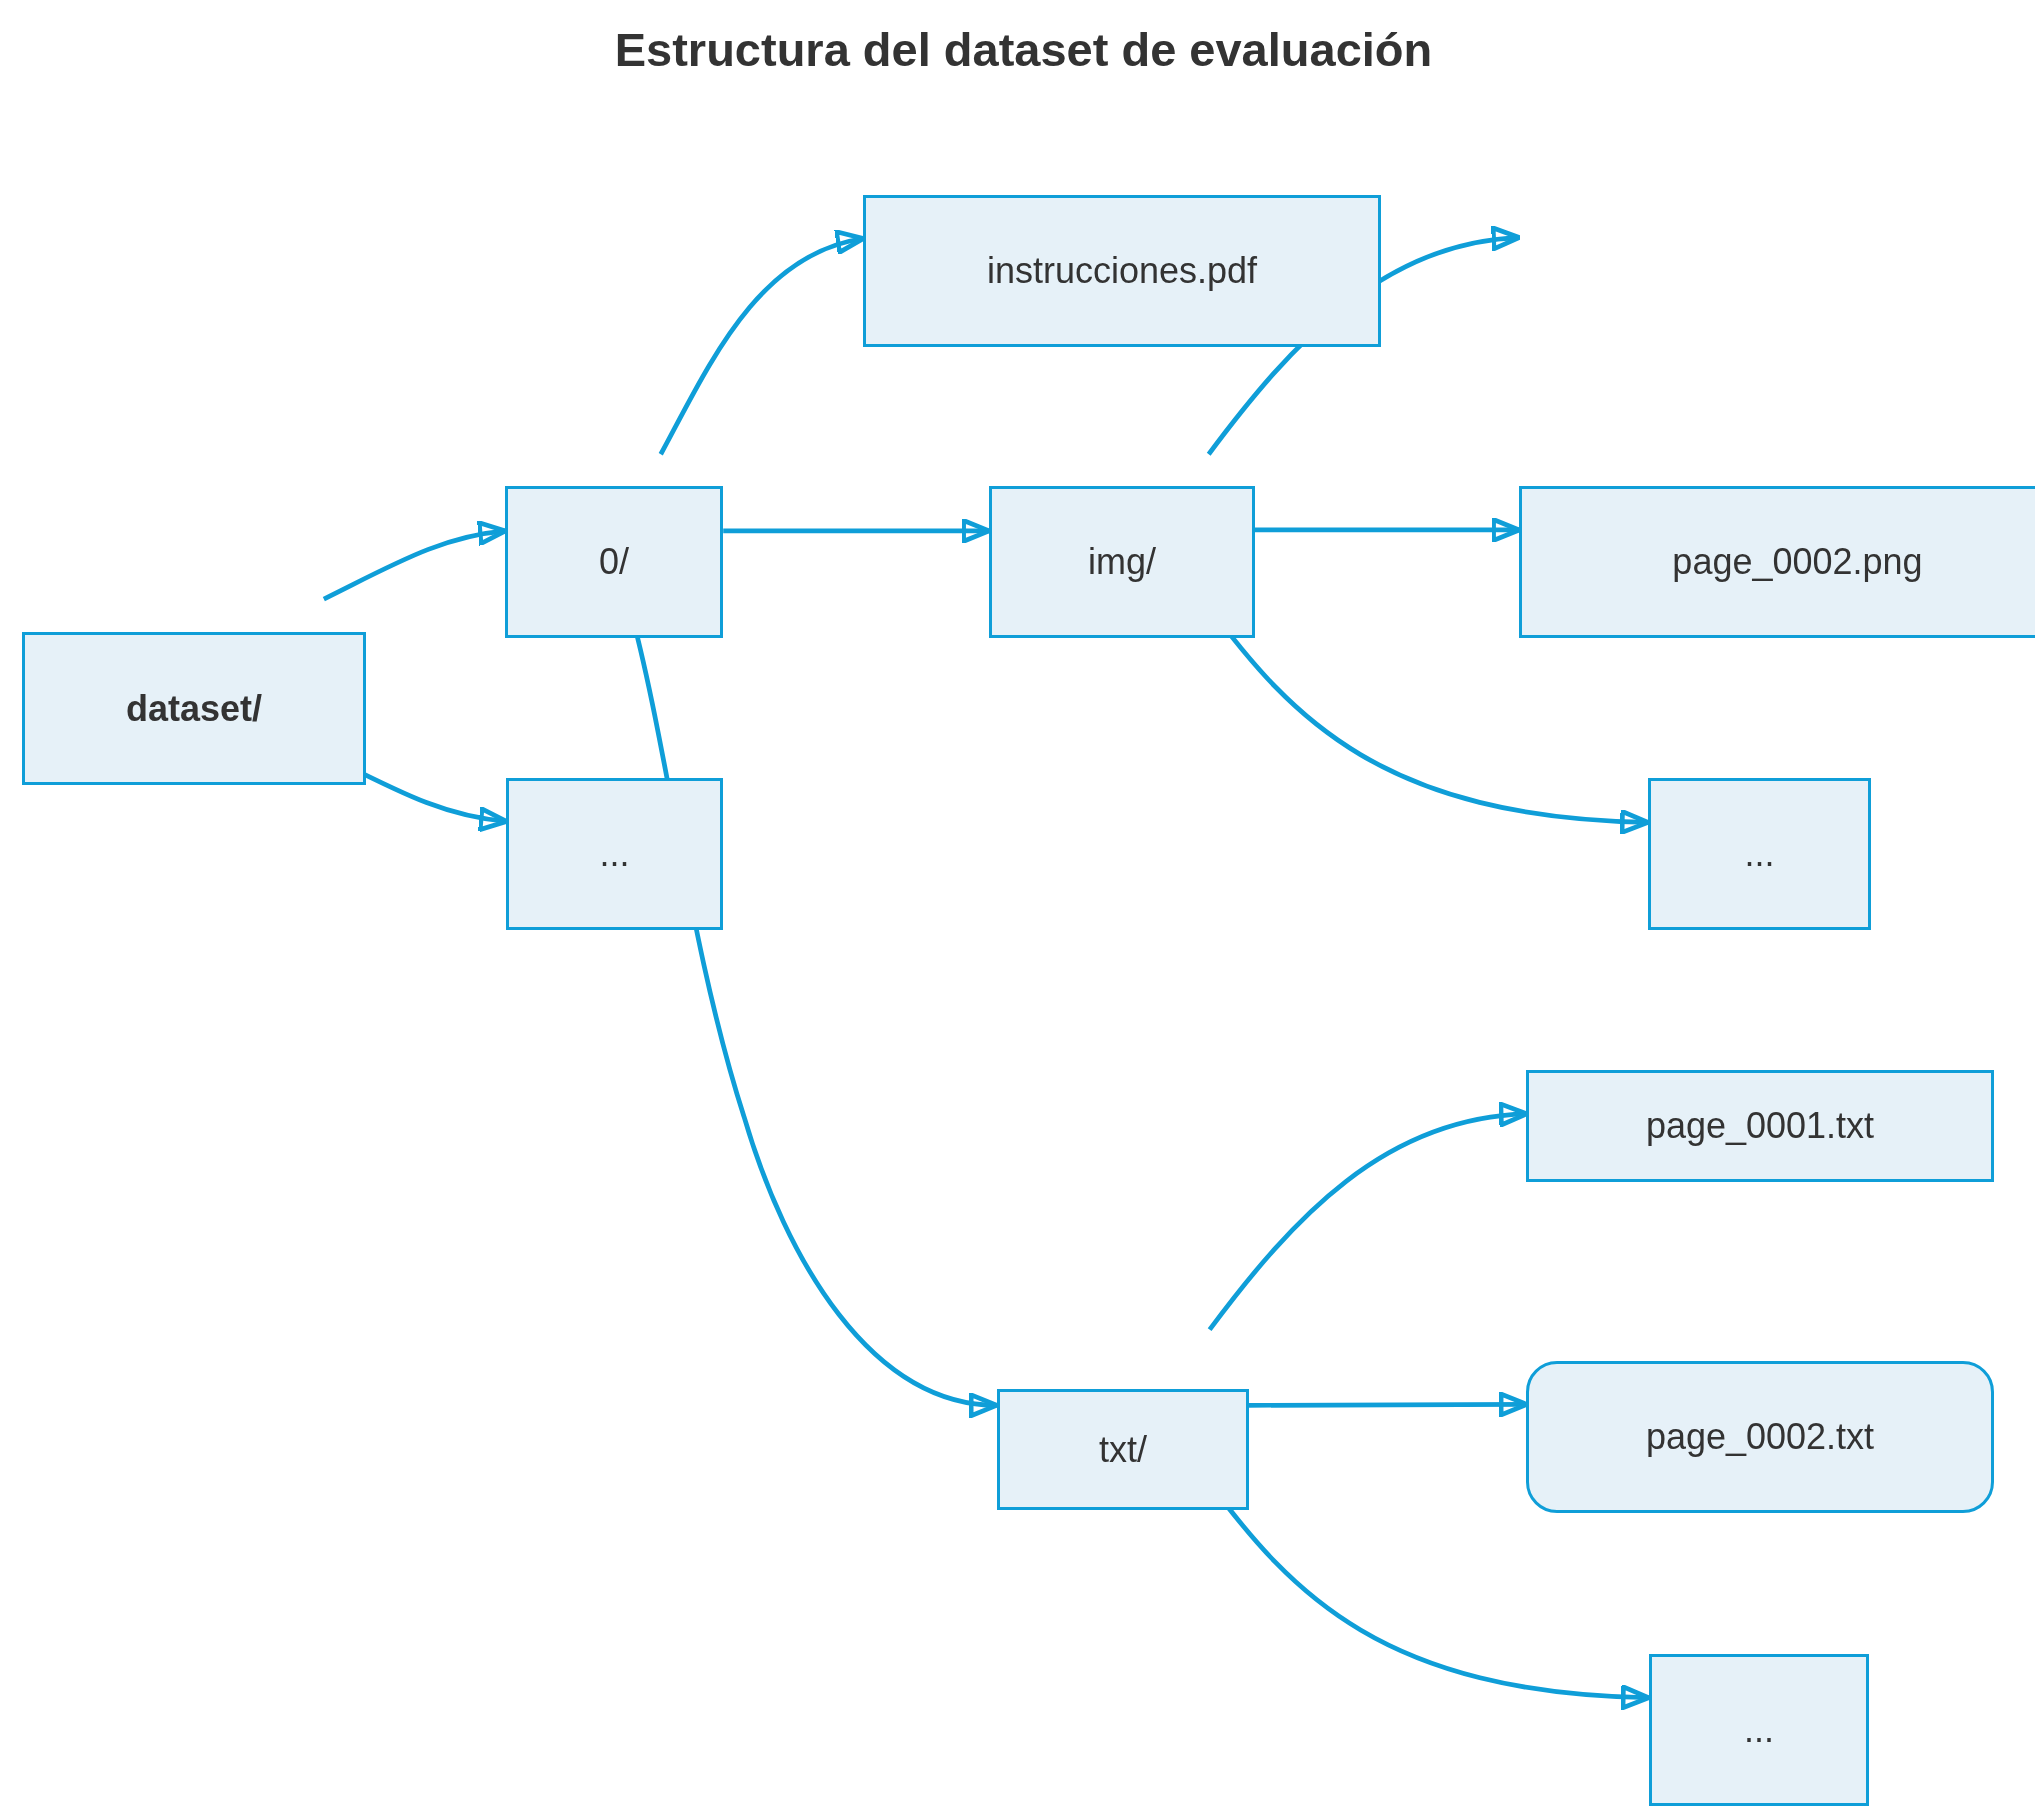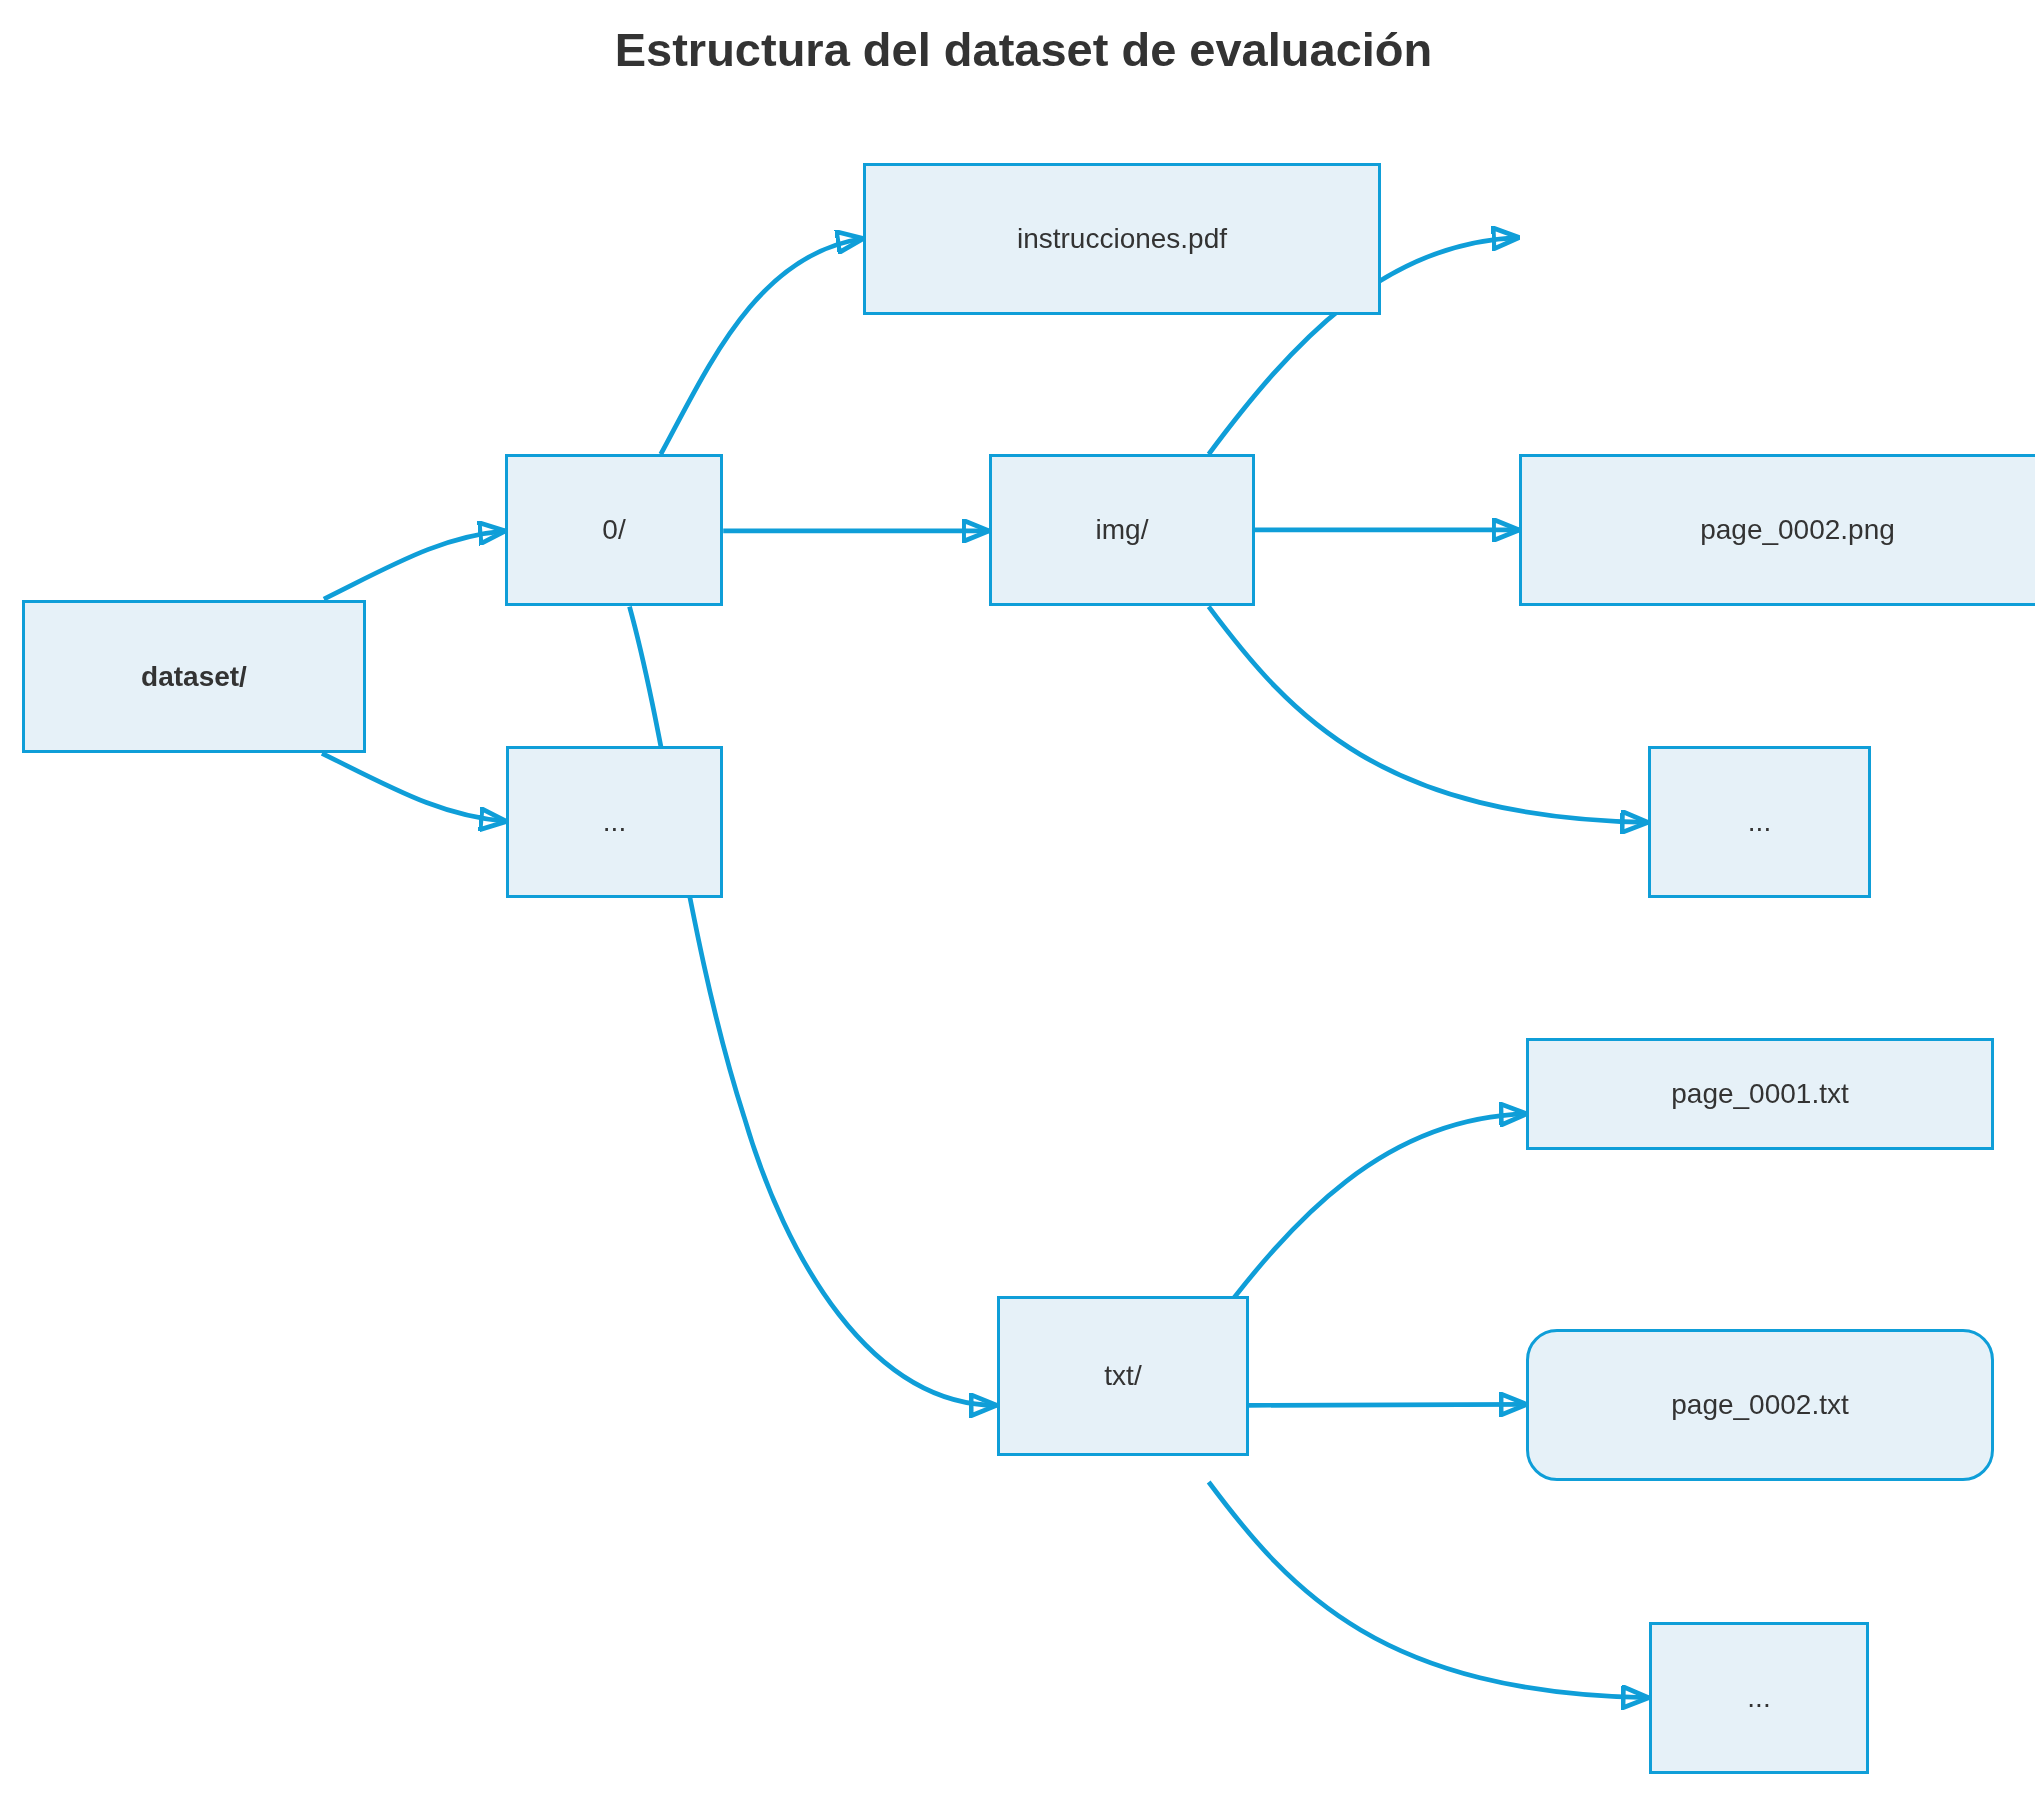--- a/index.html
+++ b/index.html
@@ -25,35 +25,36 @@
     margin-left:11px;
   }
   .edges{position:absolute;left:0;top:0;width:2036px;height:1817px;}
   .edges path{fill:none;stroke:var(--accent);stroke-width:5px;}
   .node{
     position:absolute;
     box-sizing:border-box;
     border:3.8px solid var(--accent);
     background:var(--node-fill);
     color:var(--text);
-    font-size:28px;
+    font-size:36px;
     display:flex;align-items:center;justify-content:center;
     text-align:center;
     white-space:nowrap;
+    margin-top:32px;
   }
   
   #n-dataset      {left:22px;  top:600px;  width:344px; height:153px;font-weight:bold;}
   #n-zero         {left:505px; top:454px;  width:218px; height:152px;}
   #n-dots-root    {left:506px; top:746px;  width:217px; height:152px;}
   #n-instrucciones{left:863px; top:163px;  width:518px; height:152px;}
   #n-img          {left:989px;top:454px;  width:266px; height:152px;}
   #n-png1         {left:1519px;top:162px;  width:476px; height:152px;}
   #n-png2         {left:1519px;top:454px;  width:557px; height:152px;}
   #n-dots-img     {left:1648px;top:746px;  width:223px; height:152px;}
-  #n-txt          {left:997px;top:1296px; width:252px; height:160px;}
+  #n-txt          {left:997px;top:1357px; width:252px; height:121px;}
   #n-txt1         {left:1526px;top:1038px; width:468px; height:112px;}
   #n-txt2         {left:1526px;top:1329px; width:468px; height:152px;border-radius:31px;}
   #n-dots-txt     {left:1649px;top:1622px; width:220px; height:152px;}
 </style>
 </head>
 <body>
 
 <div class="canvas">
 
   <div class="title">Estructura del dataset de evaluación</div>

